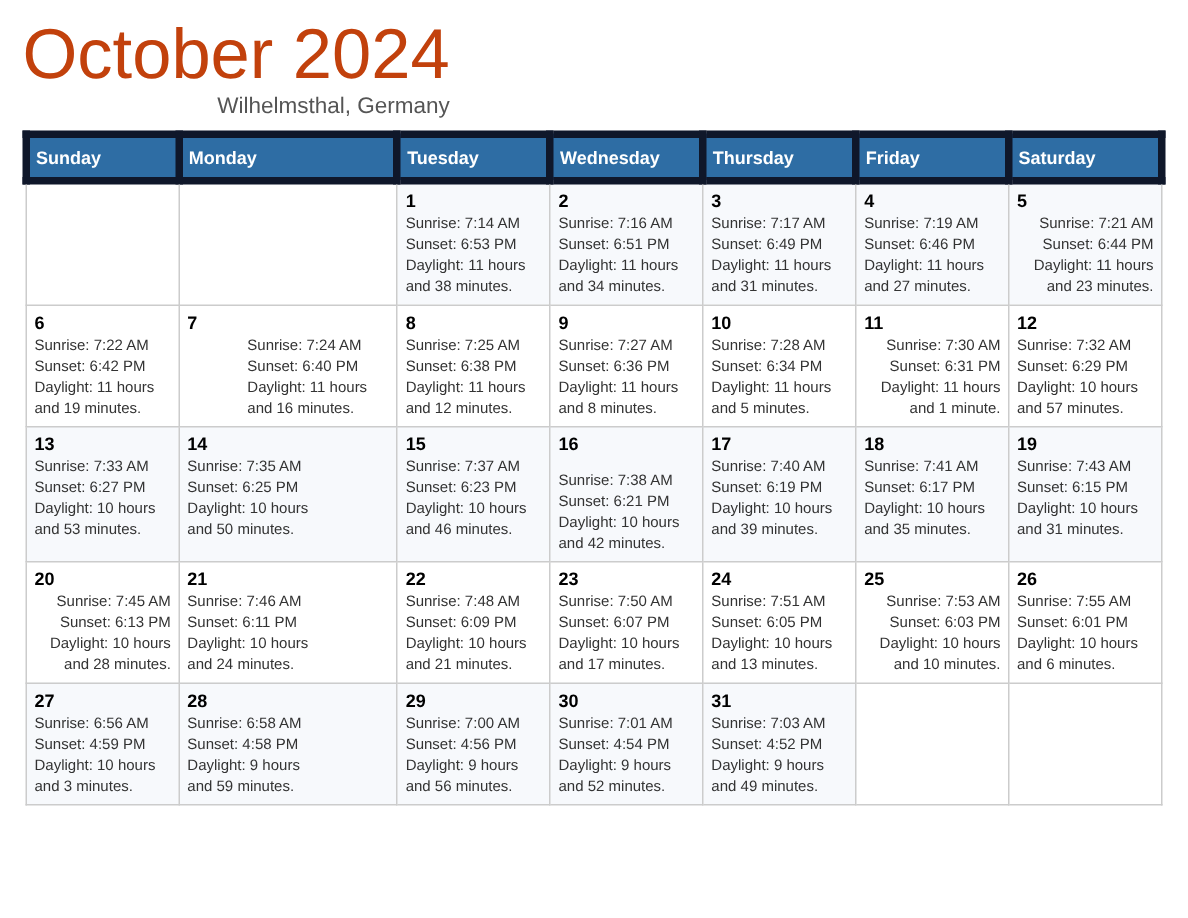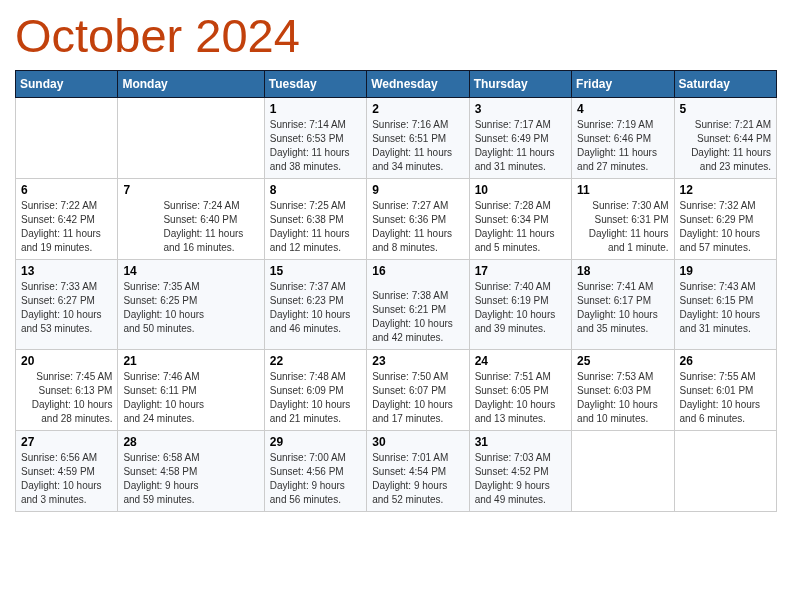--- a/index.html
+++ b/index.html
@@ -53,21 +53,21 @@
       border-collapse: collapse;
       font-size: 10.5px;
     }
     thead tr th {
       background: #2e6da4;
       color: #fff;
       padding: 6px 4px;
       text-align: left;
       font-size: 12px;
       font-weight: 600;
-      border: 1px solid #0f172a;
+      border: 5px solid #0f172a;
     }
     tbody tr td {
       border: 1px solid #ccc;
       vertical-align: top;
       padding: 4px 5px;
       min-height: 80px;
       height: 80px;
       background: #fff;
     }
     tbody tr:nth-child(odd) td {
@@ -90,20 +90,21 @@
     .empty-cell {
       background: #fff !important;
     }
   </style>
 </head>
 <body>
 
 <div class="header">
   <div class="title-block">
     <div class="month-title">October 2024</div>
+    <div class="location">Wilhelmsthal, Germany</div>
   </div>
 </div>
 
 <table>
   <thead>
     <tr>
     <th>Sunday</th>
         <th>Monday</th>
         <th>Tuesday</th>
         <th>Wednesday</th>
@@ -285,21 +286,21 @@
         </td>
         <td>
           <span class="day-number">24</span>
           <div class="day-info" style="white-space: pre-line;">Sunrise: 7:51 AM
 Sunset: 6:05 PM
 Daylight: 10 hours
 and 13 minutes.</div>
         </td>
         <td>
           <span class="day-number">25</span>
-          <div class="day-info" style="white-space: pre-line;">Sunrise: 7:53 AM
+          <div class="day-info" style="white-space: pre-line; text-align: right;">Sunrise: 7:53 AM
 Sunset: 6:03 PM
 Daylight: 10 hours
 and 10 minutes.</div>
         </td>
         <td>
           <span class="day-number">26</span>
           <div class="day-info" style="white-space: pre-line;">Sunrise: 7:55 AM
 Sunset: 6:01 PM
 Daylight: 10 hours
 and 6 minutes.</div>

